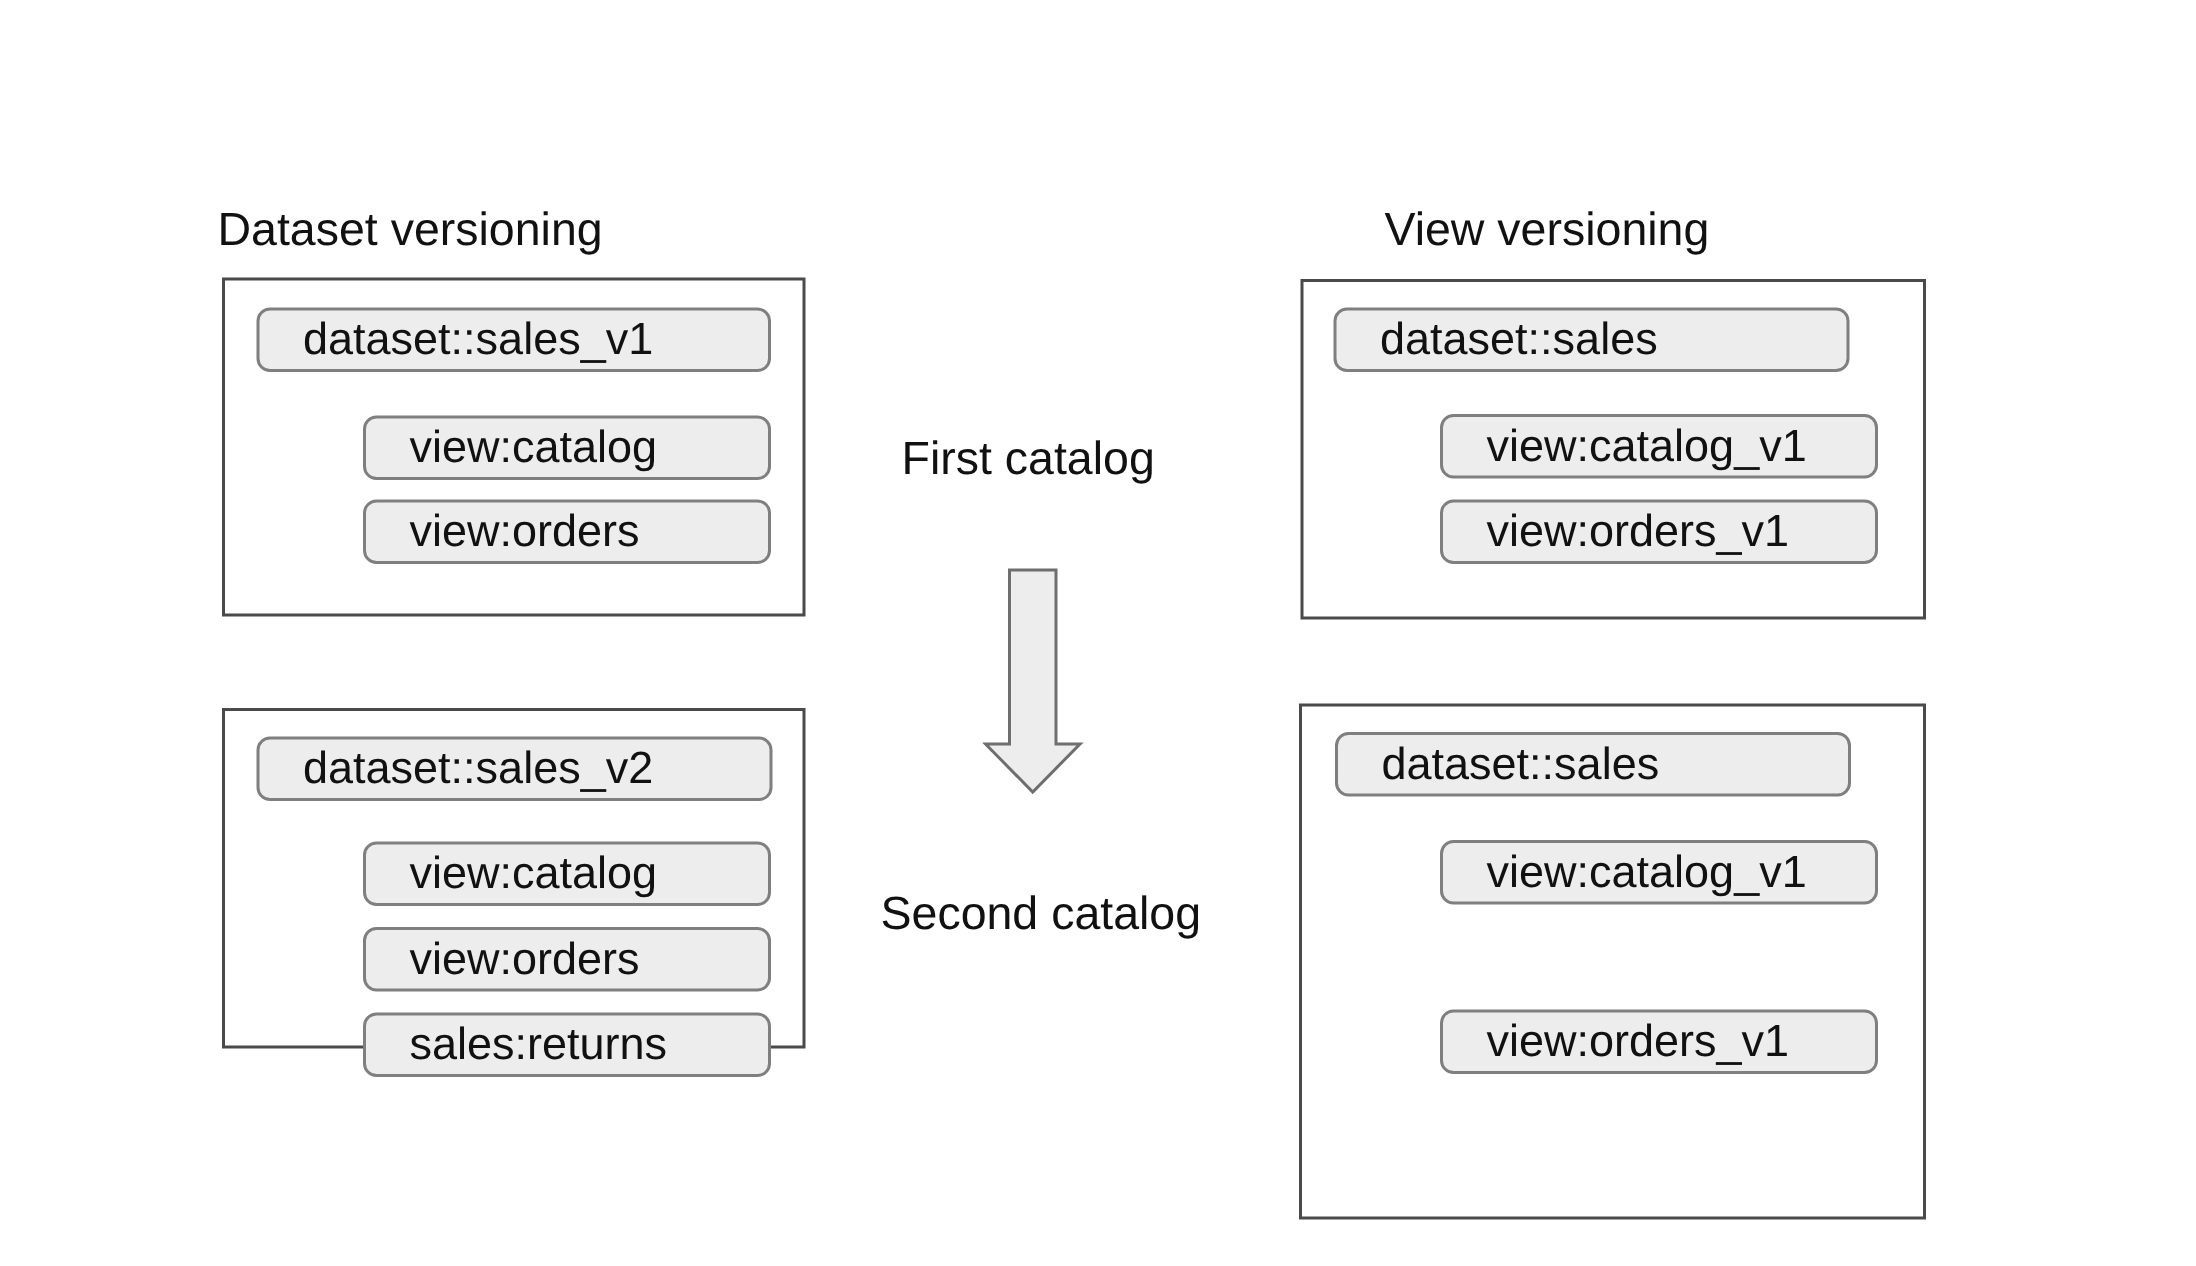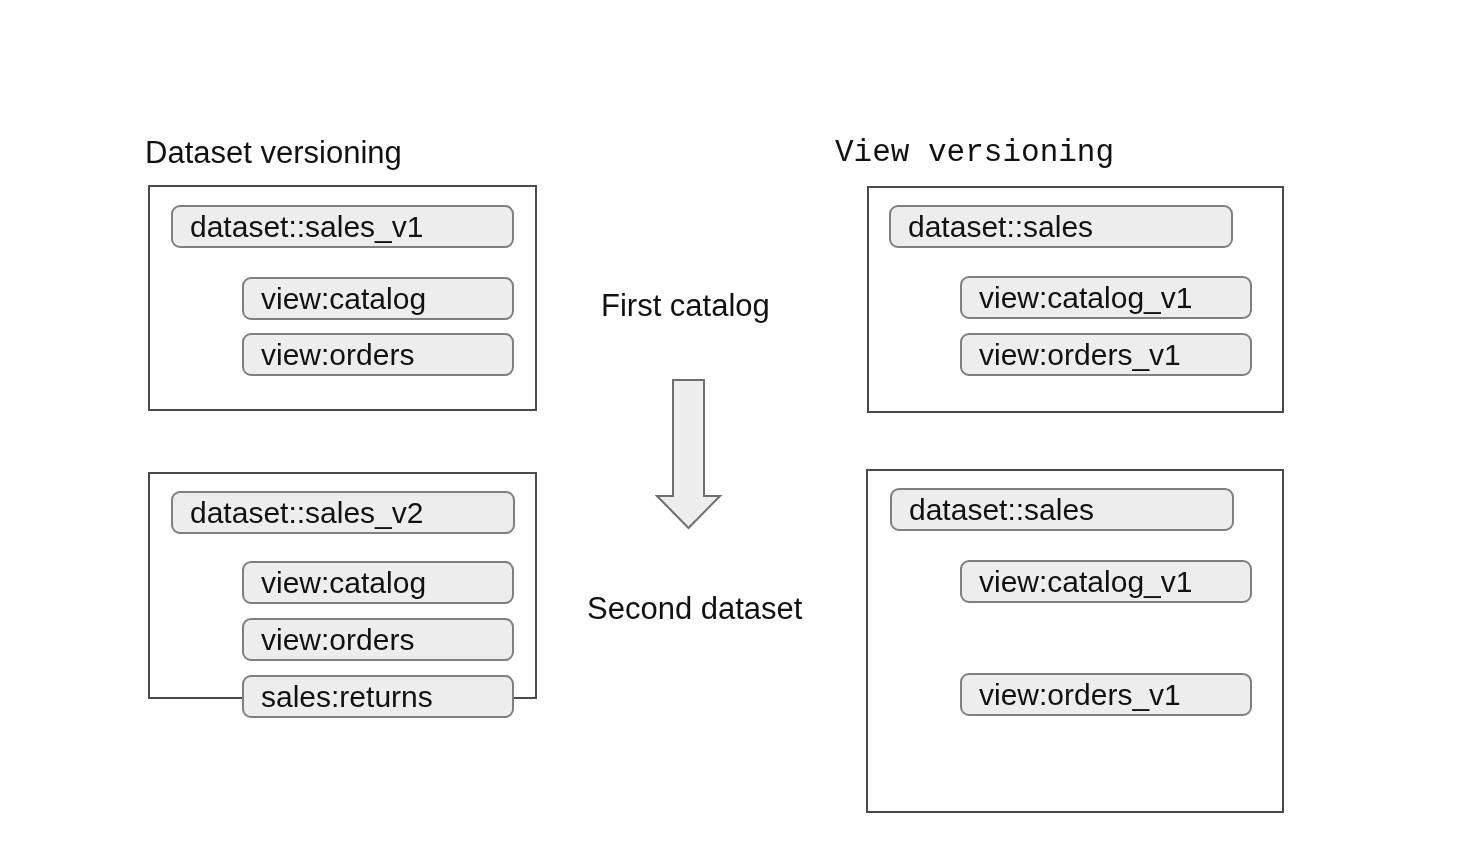--- a/index.html
+++ b/index.html
@@ -35,21 +35,21 @@
     border:2px solid var(--box-border);
   }
   .pill{
     position:absolute;
     height:43px;
     background:var(--pill-fill);
     border:2px solid var(--pill-border);
     border-radius:9px;
     display:flex;
     align-items:center;
-    padding-left:17px;
+    padding-left:29px;
     font-size:30px;
     color:var(--text);
     white-space:nowrap;
   }
   .center-label{
     position:absolute;
     font-size:31px;
     line-height:34px;
     color:var(--text);
     white-space:nowrap;
@@ -62,42 +62,42 @@
     stroke-linejoin:miter;
   }
 </style>
 </head>
 <body>
 
 <div class="canvas">
 
   <div class="col-title" style="left:145px;top:96px;">Dataset versioning</div>
 
-  <div class="col-title" style="left:835px;top:96px;font-family:Liberation Mono, monospace;">View versioning</div>
+  <div class="col-title" style="left:923px;top:96px;">View versioning</div>
 
   <div class="group-box" style="left:148px;top:145px;width:389px;height:226px;">
     <div class="pill" style="left:21px;top:18px;width:343px;">dataset::sales_v1</div>
     <div class="pill" style="left:92px;top:90px;width:272px;">view:catalog</div>
     <div class="pill" style="left:92px;top:146px;width:272px;">view:orders</div>
   </div>
 
   <div class="group-box" style="left:148px;top:432px;width:389px;height:227px;">
     <div class="pill" style="left:21px;top:17px;width:344px;">dataset::sales_v2</div>
     <div class="pill" style="left:92px;top:87px;width:272px;">view:catalog</div>
     <div class="pill" style="left:92px;top:144px;width:272px;">view:orders</div>
     <div class="pill" style="left:92px;top:201px;width:272px;">sales:returns</div>
   </div>
 
   <div class="center-label" style="left:601px;top:249px;">First catalog</div>
 
   <svg class="arrow-svg" viewBox="0 0 70 154" aria-hidden="true">
     <polygon class="arrow-shape" points="18,3 49,3 49,119 65,119 33.5,151 2,119 18,119"></polygon>
   </svg>
 
-  <div class="center-label" style="left:587px;top:552px;">Second dataset</div>
+  <div class="center-label" style="left:587px;top:552px;">Second catalog</div>
 
   <div class="group-box" style="left:867px;top:146px;width:417px;height:227px;">
     <div class="pill" style="left:20px;top:17px;width:344px;">dataset::sales</div>
     <div class="pill" style="left:91px;top:88px;width:292px;">view:catalog_v1</div>
     <div class="pill" style="left:91px;top:145px;width:292px;">view:orders_v1</div>
   </div>
 
   <div class="group-box" style="left:866px;top:429px;width:418px;height:344px;">
     <div class="pill" style="left:22px;top:17px;width:344px;">dataset::sales</div>
     <div class="pill" style="left:92px;top:89px;width:292px;">view:catalog_v1</div>

